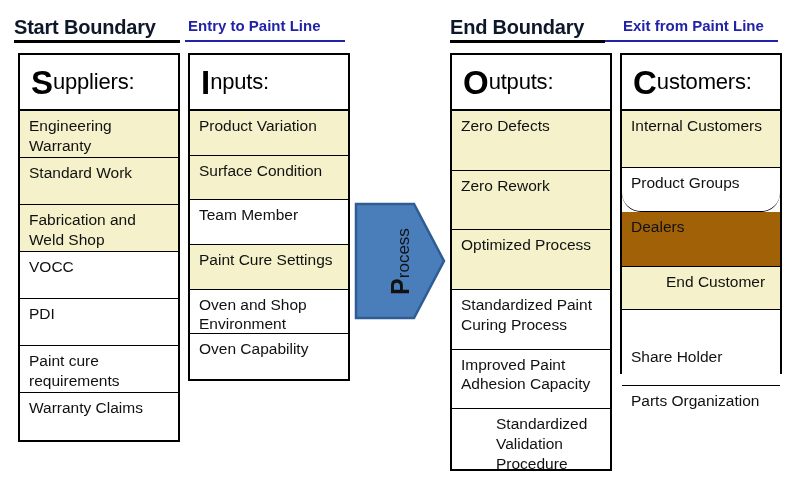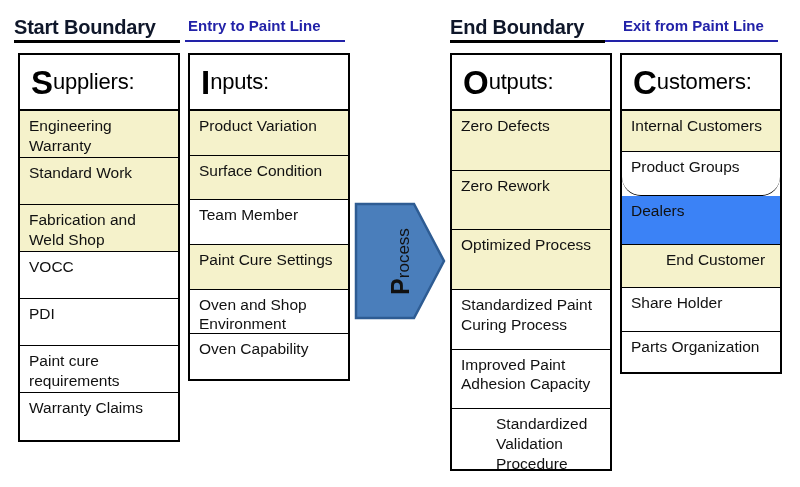--- a/index.html
+++ b/index.html
@@ -183,25 +183,25 @@
       <div class="cell" style="height: 59.6667px; padding-left: 44px;">Standardized Validation Procedure</div>
     </div>
 </div>
 
 <div class="column" id="col-customers" style="left:620px; top:53px; width:162px; height:321px;">
   <div class="col-head">
     <span class="cap">C</span>
       <span class="rest">ustomers:</span>
   </div>
   <div class="col-body">
-      <div class="cell hl" style="height: 41px; background: rgb(245, 242, 203);">Internal Customers</div>
+      <div class="cell hl" style="height: 57px; background: rgb(245, 242, 203);">Internal Customers</div>
       <div class="cell" style="height: 43.5px; border-radius: 19px;">Product Groups</div>
-      <div class="cell hl" style="height: 49px; background: #3b82f6;">Dealers</div>
+      <div class="cell hl" style="height: 55px; background: #a16207;">Dealers</div>
       <div class="cell hl" style="height: 43.5px; background: rgb(245, 242, 203); padding-left: 44px;">End Customer</div>
-      <div class="cell" style="height: 43.5px;">Share Holder</div>
+      <div class="cell" style="height: 43.5px; margin-top: 32px;">Share Holder</div>
       <div class="cell" style="height: 40px;">Parts Organization</div>
     </div>
 </div>
 
 <div class="process-arrow">
   <svg width="92" height="130" viewBox="0 0 92 130" xmlns="http://www.w3.org/2000/svg">
     <polygon id="arrow-poly" points="2,8 60,8 90,65 60,122 2,122" fill="#4A7EBB" stroke="#2E5C93" stroke-width="2.5" stroke-linejoin="miter"></polygon>
   </svg>
 </div>
 <div class="process-text">

